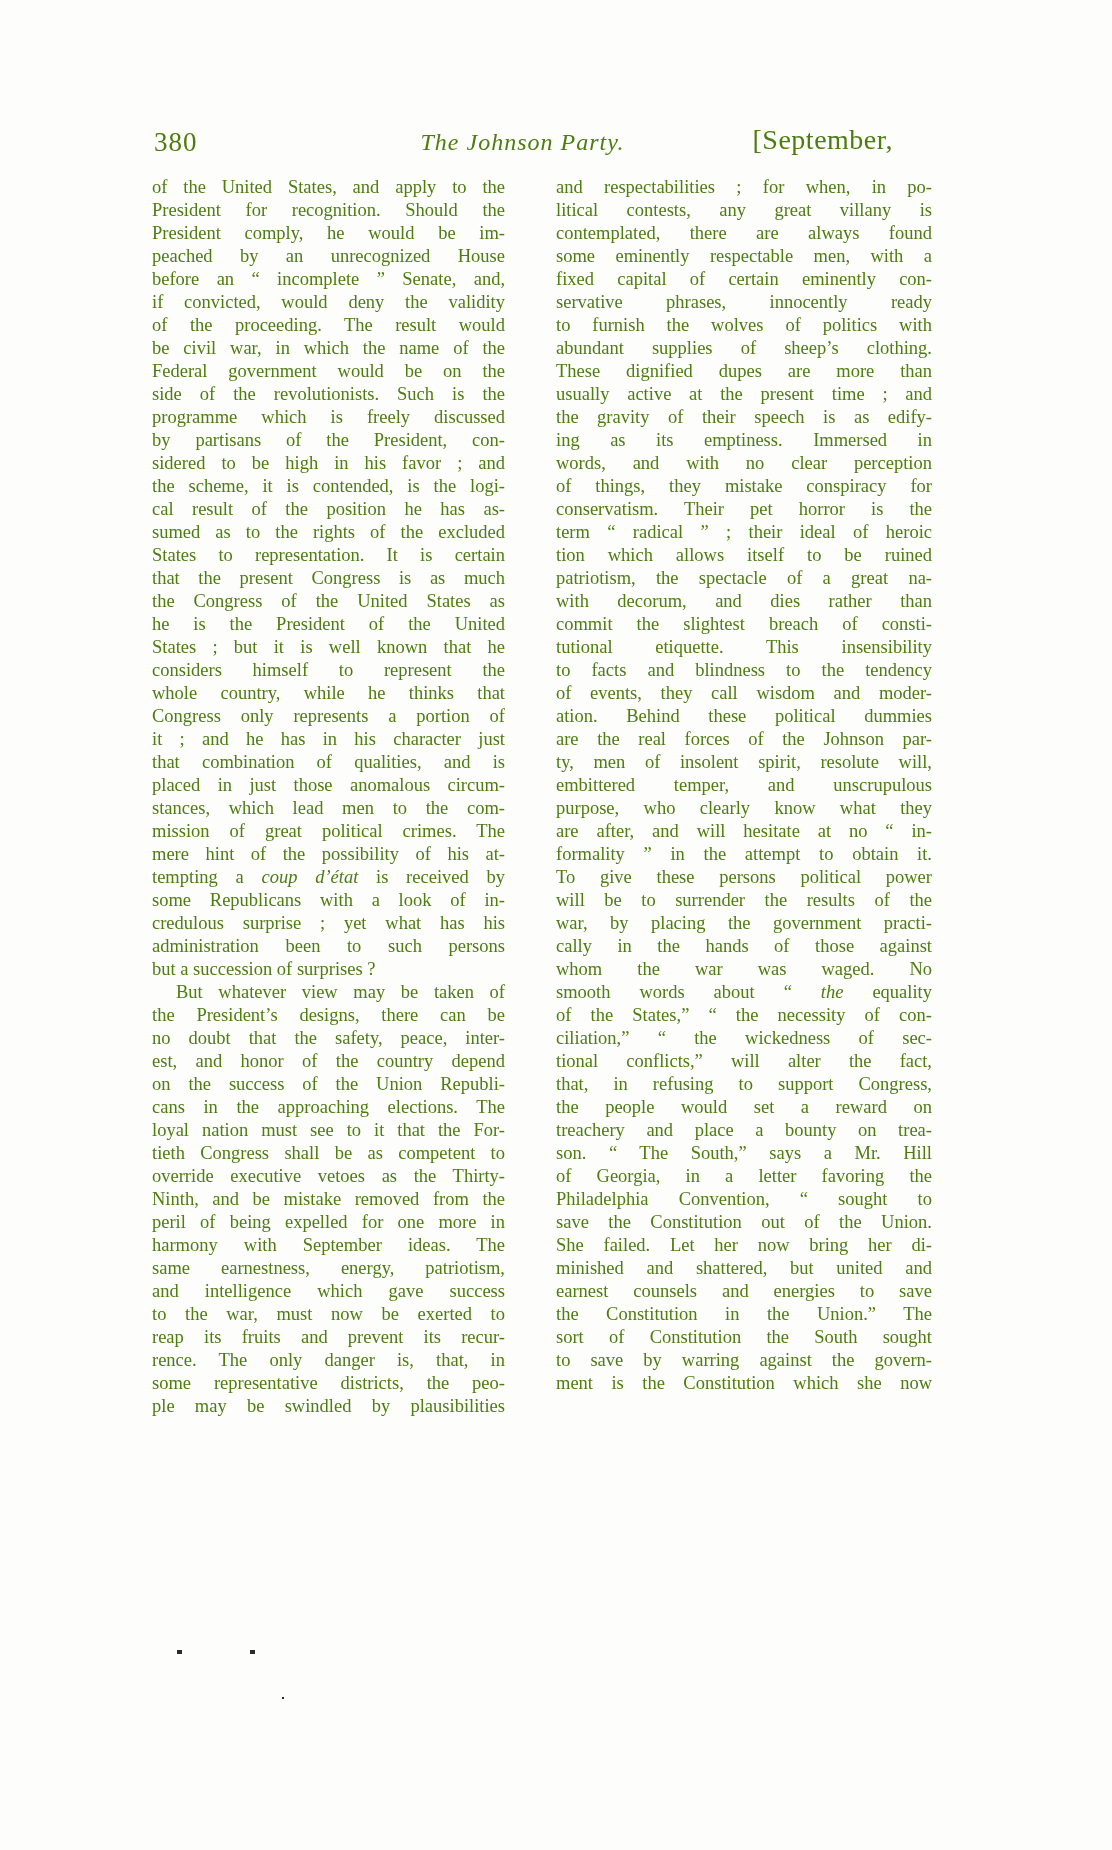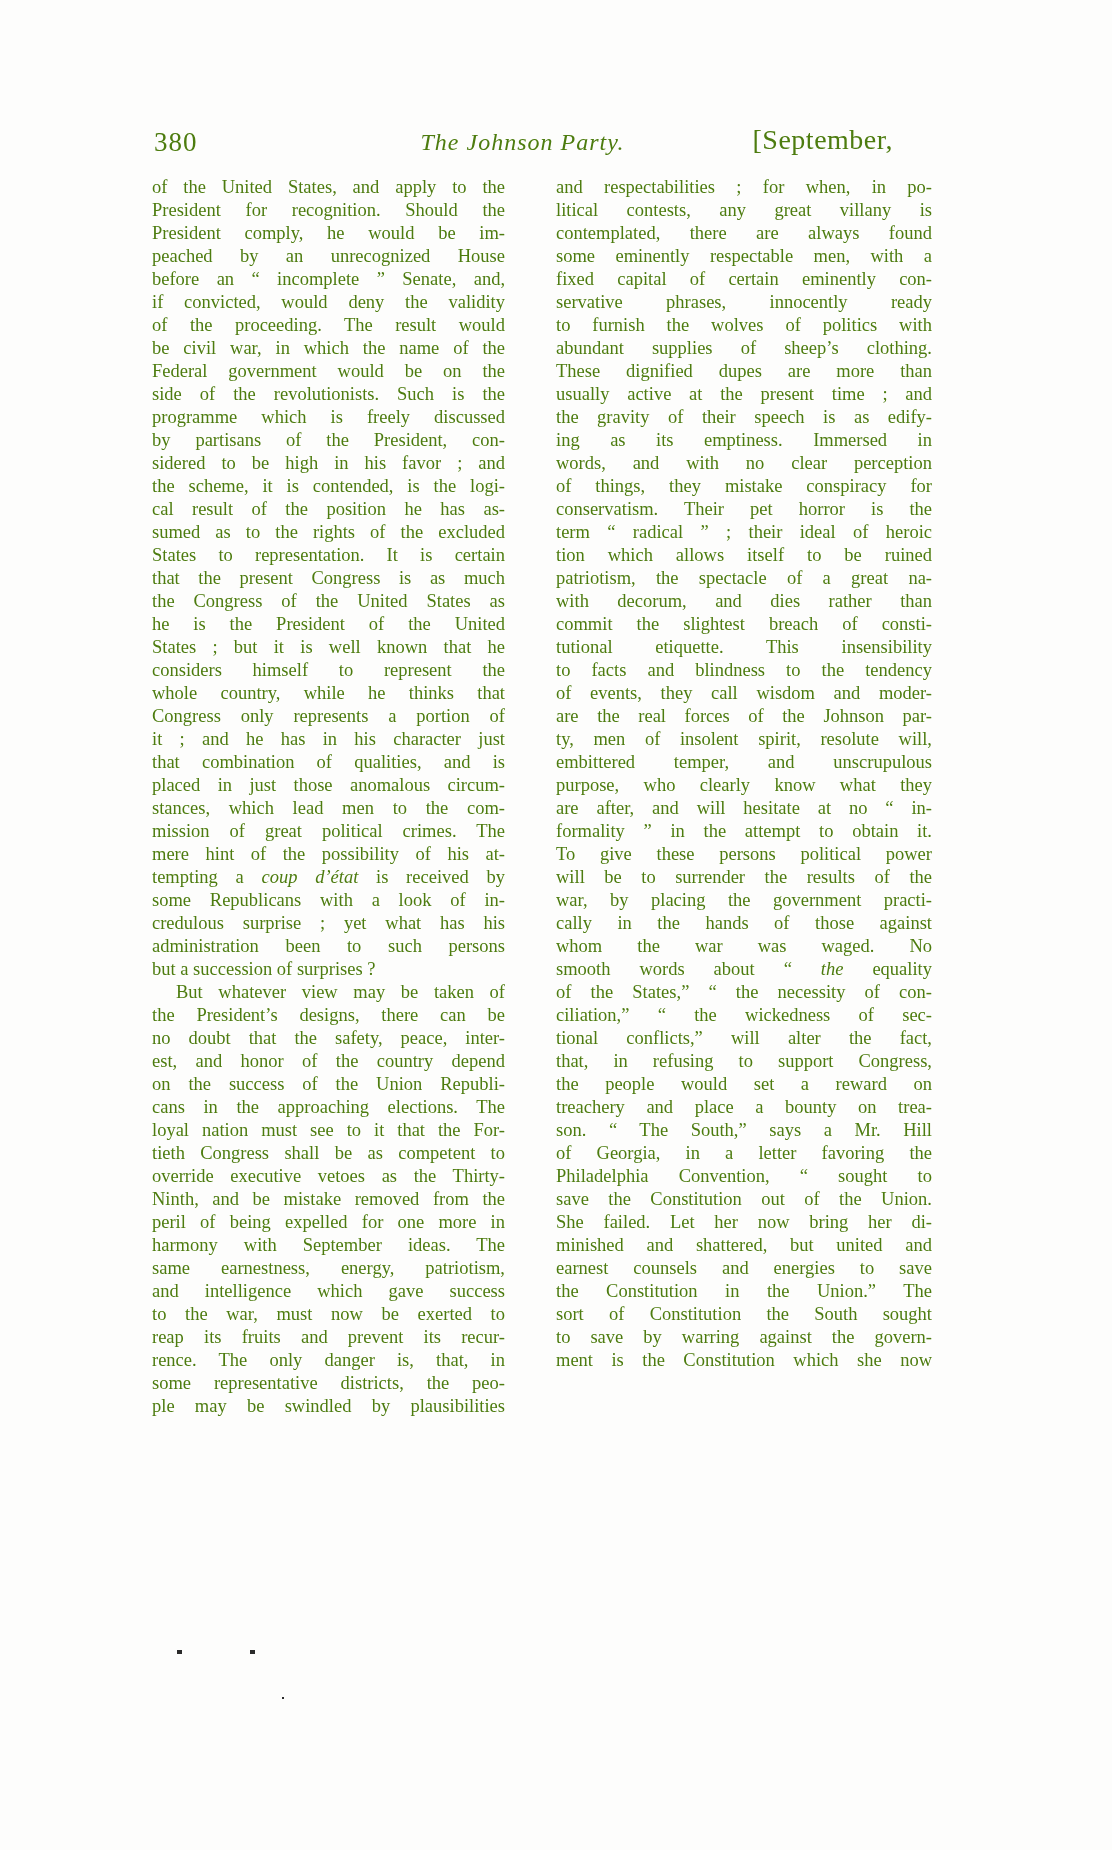--- a/index.html
+++ b/index.html
@@ -160,20 +160,21 @@
       <div class="line">of things, they mistake conspiracy for</div>
       <div class="line">conservatism.  Their pet horror is the</div>
       <div class="line">term “ radical ” ; their ideal of heroic</div>
       <div class="line">tion which allows itself to be ruined</div>
       <div class="line">patriotism, the spectacle of a great na-</div>
       <div class="line">with decorum, and dies rather than</div>
       <div class="line">commit the slightest breach of consti-</div>
       <div class="line">tutional etiquette.  This insensibility</div>
       <div class="line">to facts and blindness to the tendency</div>
       <div class="line">of events, they call wisdom and moder-</div>
+      <div class="line">ation.  Behind these political dummies</div>
       <div class="line">are the real forces of the Johnson par-</div>
       <div class="line">ty, men of insolent spirit, resolute will,</div>
       <div class="line">embittered temper, and unscrupulous</div>
       <div class="line">purpose, who clearly know what they</div>
       <div class="line">are after, and will hesitate at no “ in-</div>
       <div class="line">formality ” in the attempt to obtain it.</div>
       <div class="line">To give these persons political power</div>
       <div class="line">will be to surrender the results of the</div>
       <div class="line">war, by placing the government practi-</div>
       <div class="line">cally in the hands of those against</div>

